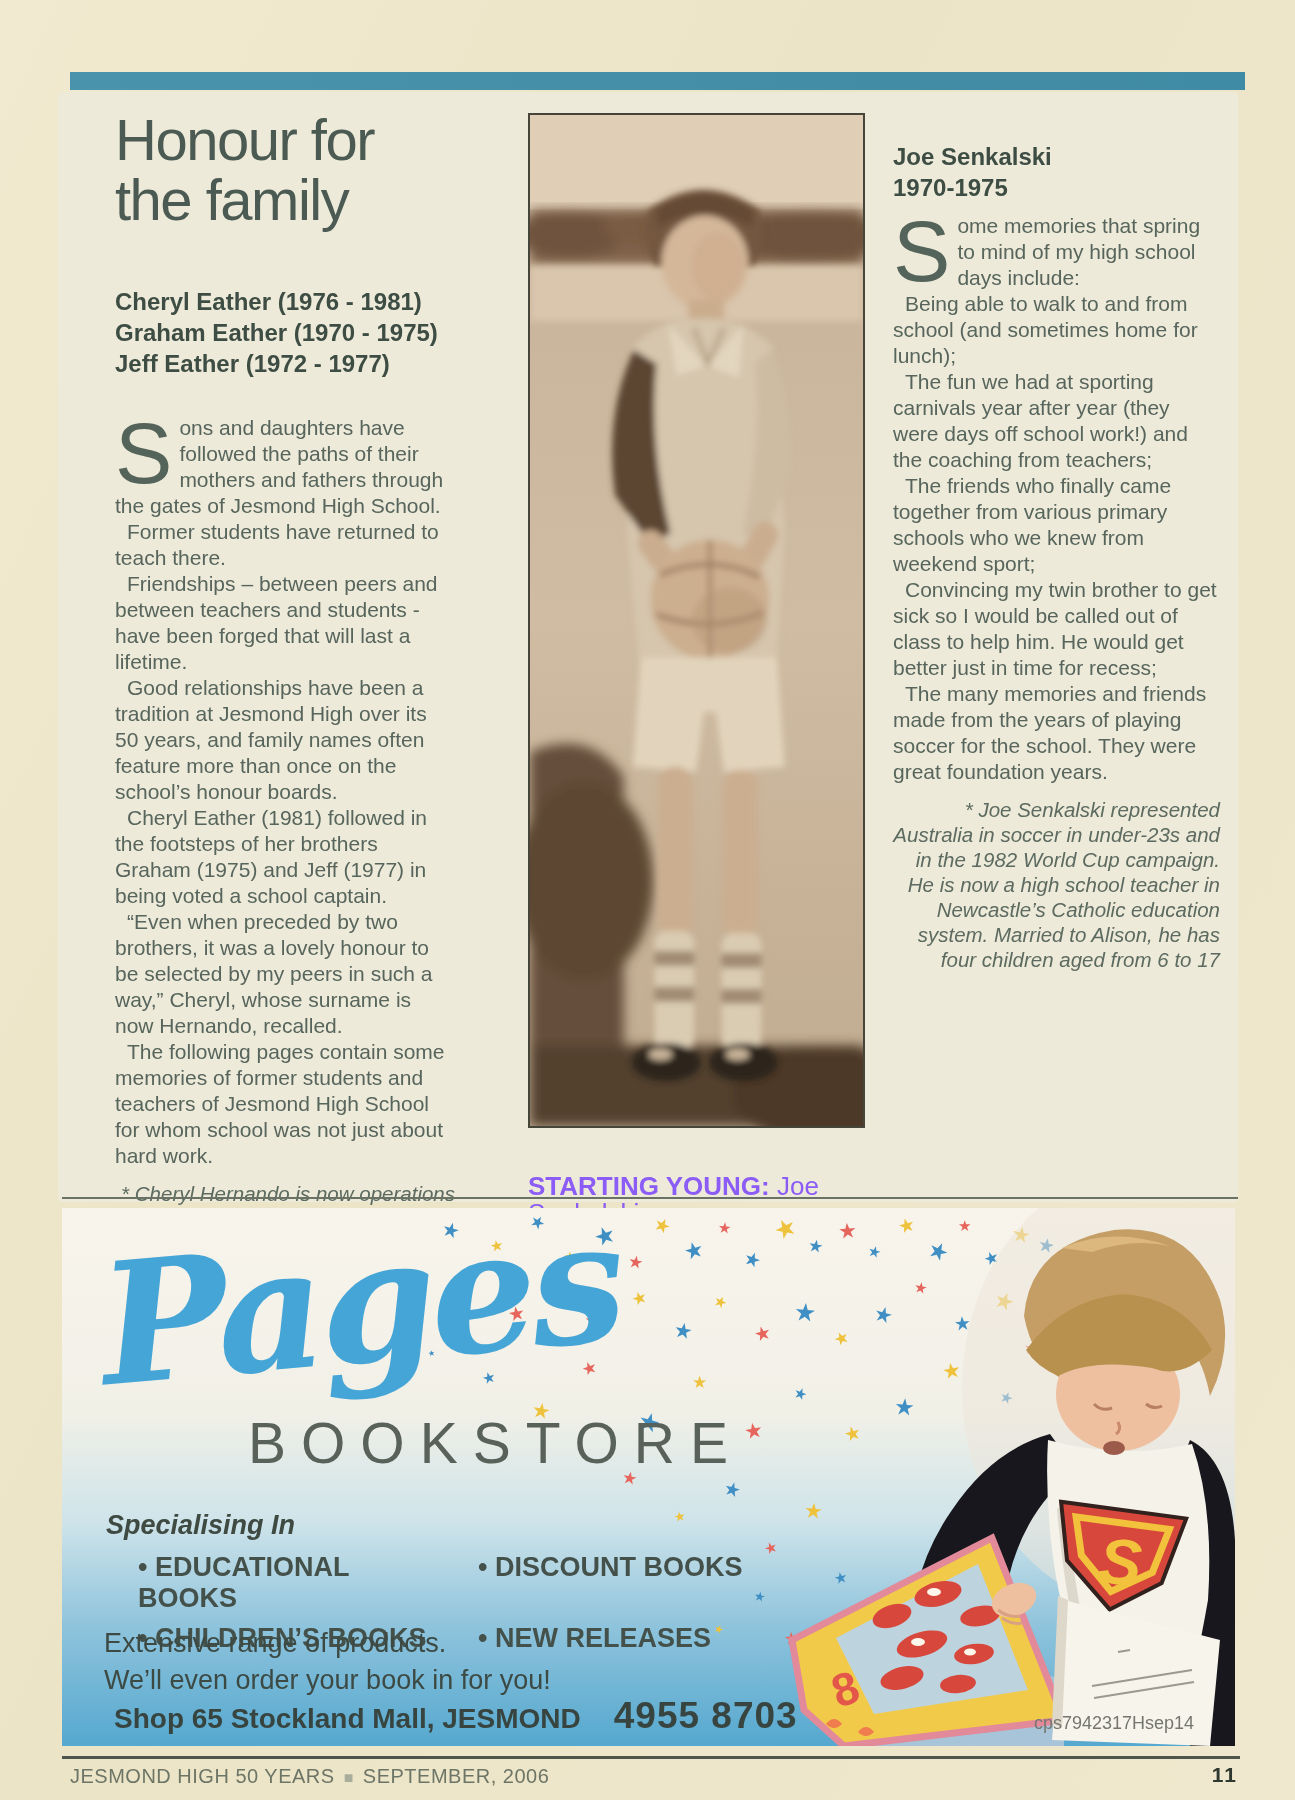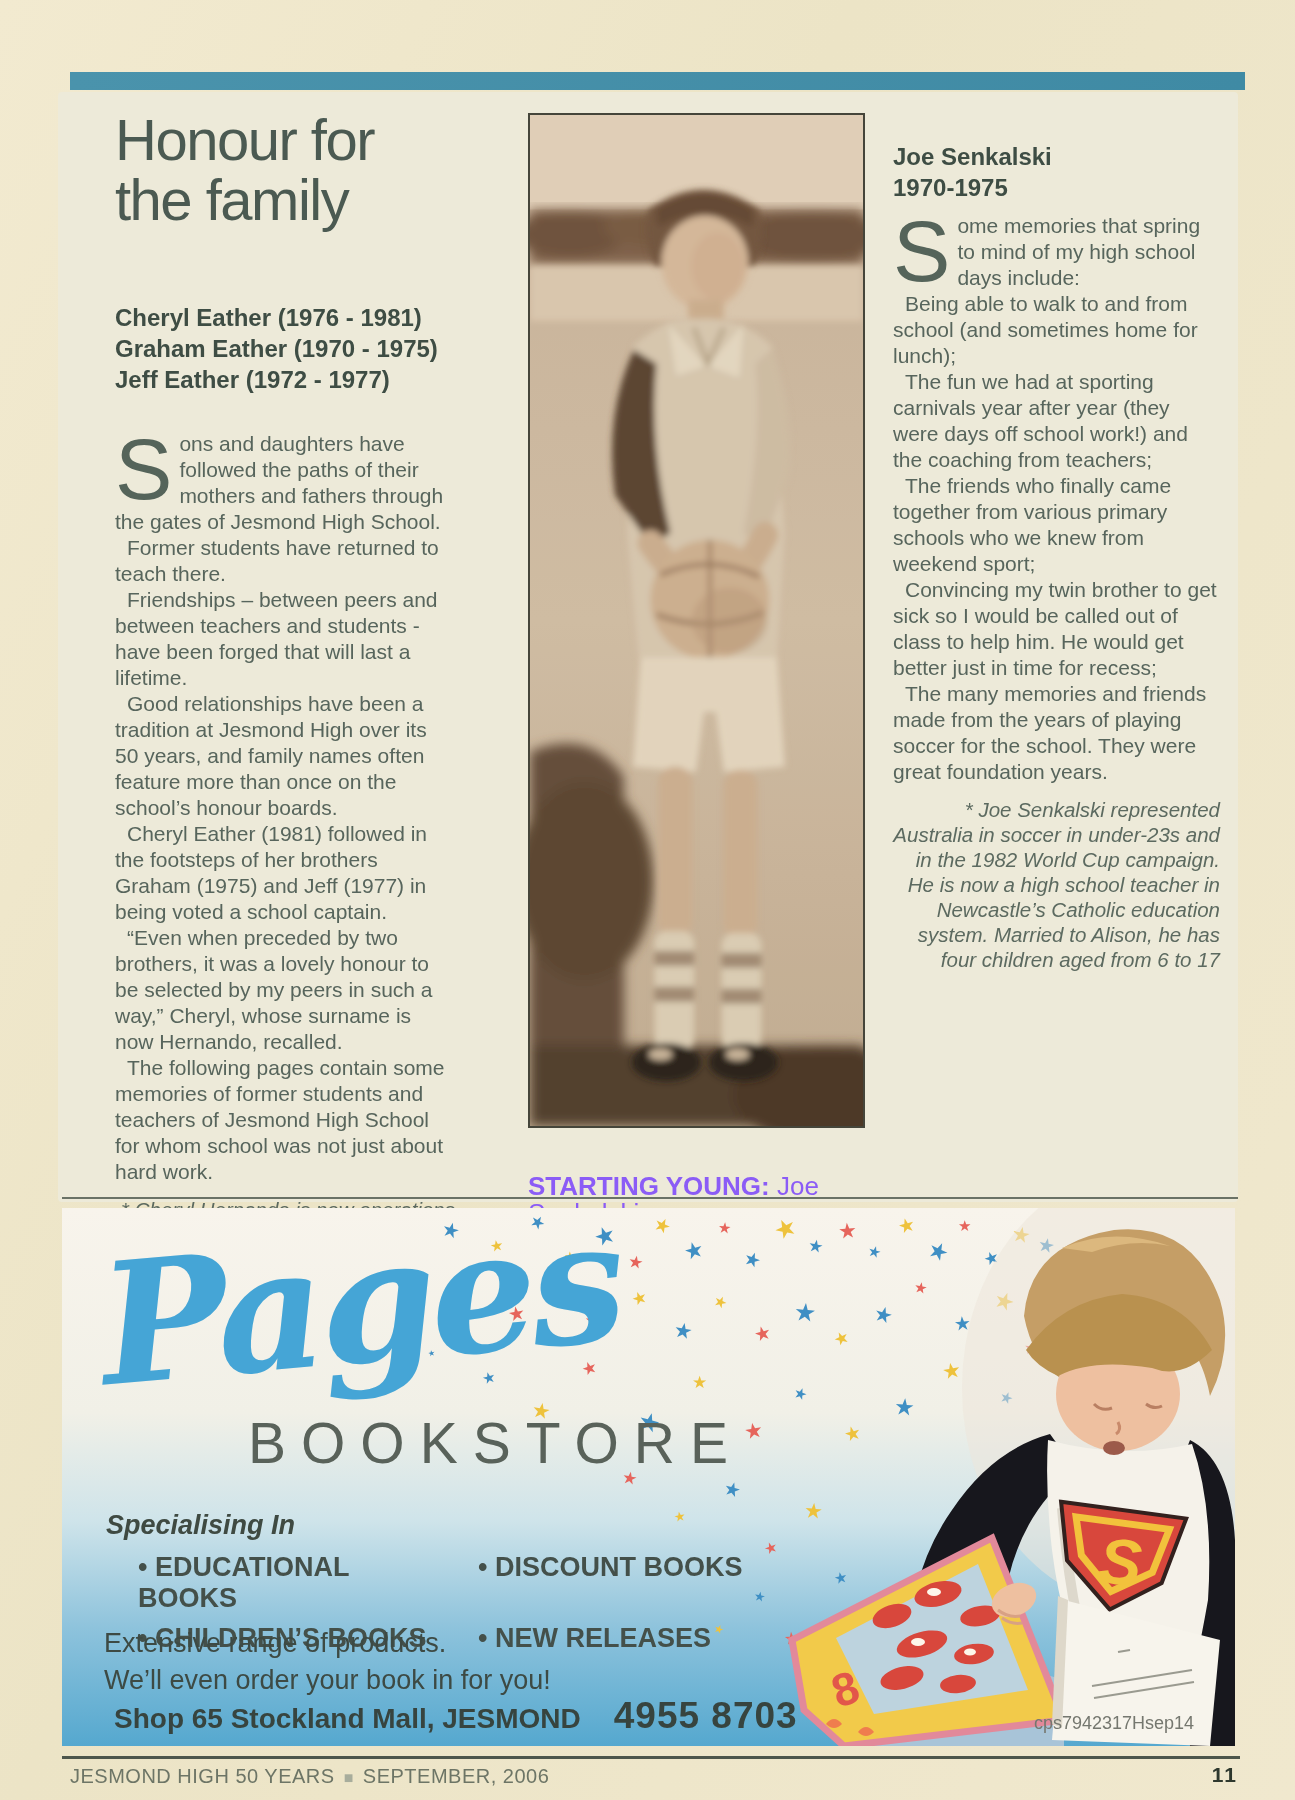--- a/index.html
+++ b/index.html
@@ -10,21 +10,21 @@
   }
   .sheet{position:absolute;left:58px;top:92px;width:1180px;height:1110px;
     background:#edead9;border-radius:4px;}
   .top-bar{position:absolute;left:70px;top:72px;width:1175px;height:18px;
     background:linear-gradient(90deg,#4a93ac,#3f8aa4);}
   
   .col{position:absolute;}
   .col h1{font-size:58px;line-height:60px;font-weight:400;letter-spacing:-1.5px;
     color:#4b5a52;margin:0;}
   .byline{font-size:24px;line-height:31px;font-weight:bold;color:#3e4d44;}
-  .byline-left{margin-top:72px;}
+  .byline-left{margin-top:56px;}
   .byline-right{margin-top:44px;}
   .body-copy{font-size:21px;line-height:26px;color:#57655c;text-align:left;}
   .body-copy p{margin:0;text-indent:12px;}
   .body-copy p.lead{text-indent:0;}
   .dropcap{float:left;font-size:86px;line-height:72px;padding:2px 7px 0 0;
     color:#55645a;font-weight:400;}
   .footnote{font-size:20.5px;line-height:25px;font-style:italic;color:#5c6a60;
     text-align:right;margin-top:12px;}
   .lead-margin-left{margin-top:36px;}
   .lead-margin-right{margin-top:10px;}

